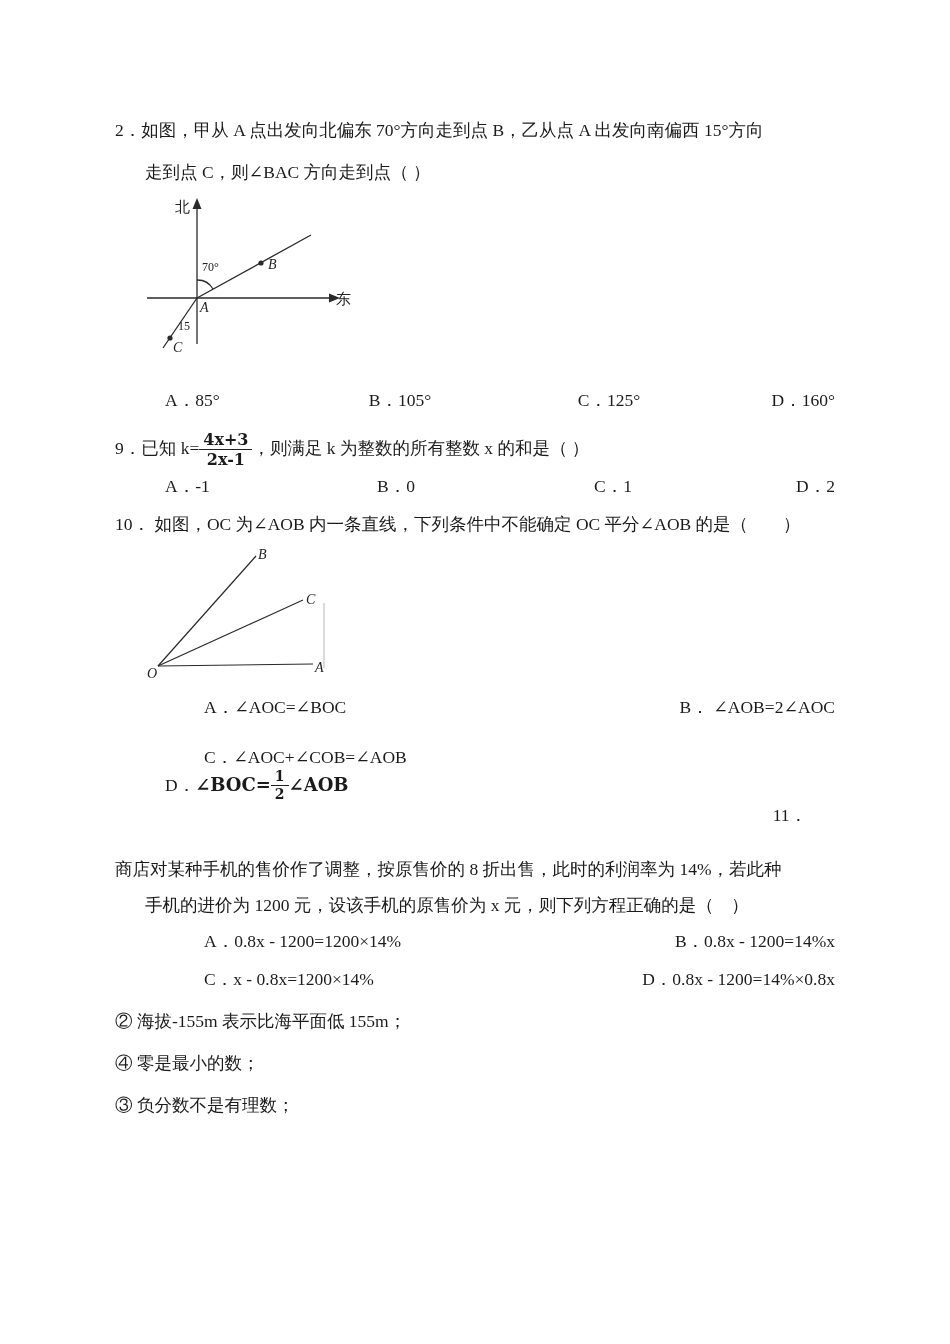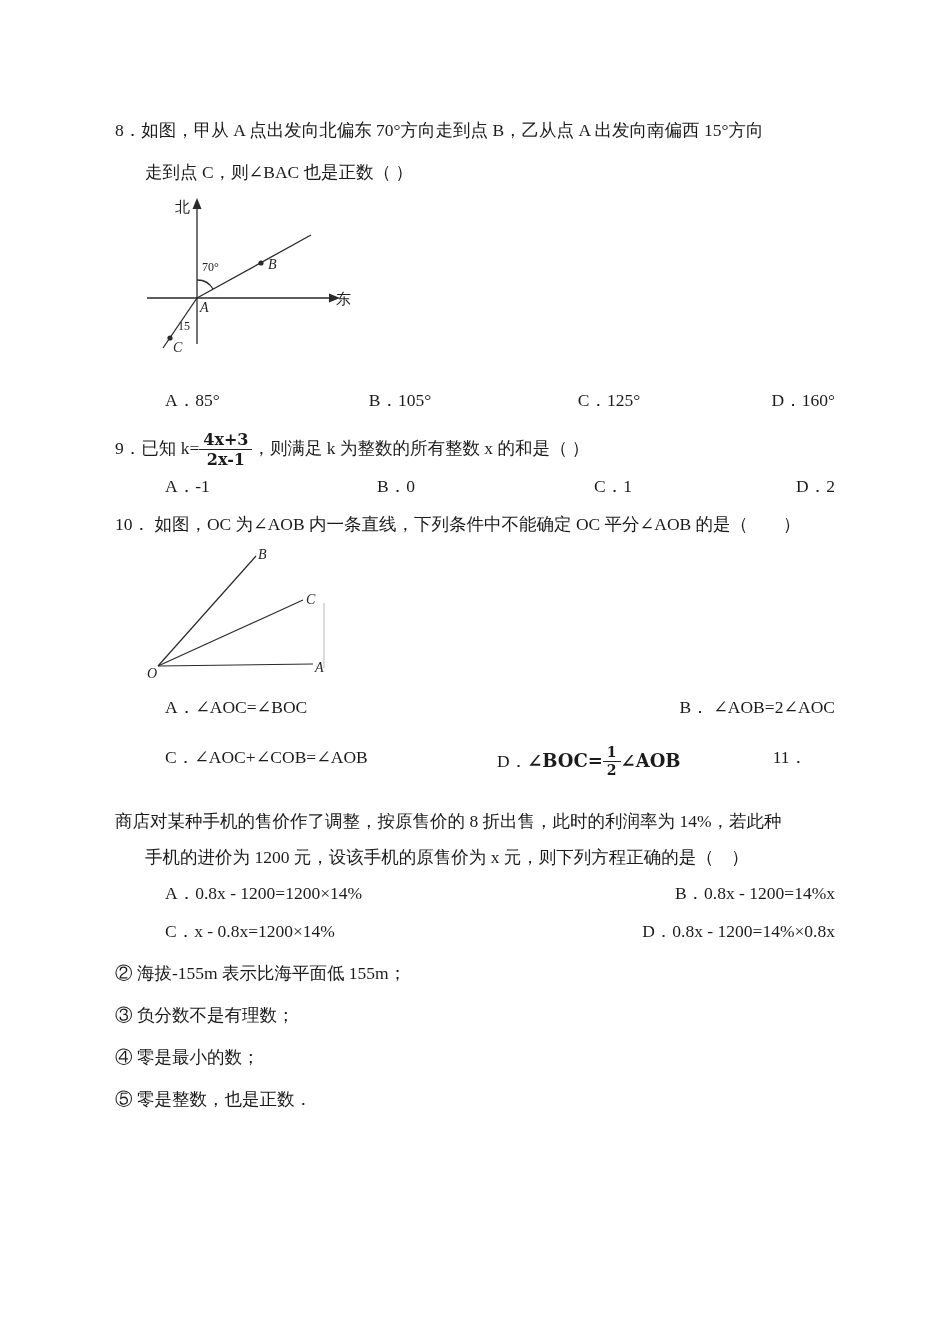--- a/index.html
+++ b/index.html
@@ -11,23 +11,23 @@
   }
   .page { width:950px; height:1344px; padding:118px 115px 0 115px; overflow:hidden; background:#fff; }
   .line { line-height:24px; margin-bottom:18px; }
   .indent { padding-left:30px; }
   .tight { margin-bottom:12px; }
   .opts { display:flex; margin-left:50px; line-height:24px; margin-bottom:14px;justify-content:space-between; }
   .opts4 .opt:nth-child(1){ width:165px; }
   .opts4 .opt:nth-child(2){ width:170px; }
   .opts4 .opt:nth-child(3){ width:155px; }
   .opts4 .opt:nth-child(4){ width:auto; }
-  .opts2 .opt:nth-child(1){ width:332px; }
+  .opts2 .opt:nth-child(1){ width:332px;margin-left:39px; }
   .gap26 { margin-bottom:26px; }
-  .gap30 { margin-bottom:30px; }
+  .gap30 { margin-bottom:30px;flex-direction:column; }
   .fig { display:block; }
   .fig1 { margin:12px 0 12px 30px; }
   .fig2 { margin:6px 0 12px 28px; }
   .q9line { margin-top:2px; margin-bottom:4px; line-height:44px; }
   .frac { display:inline-block; text-align:center; vertical-align:middle; line-height:1.1;
           font-weight:600; font-size:16px; font-family:"DejaVu Serif",serif; }
   .frac .fnum { display:block; border-bottom:1.4px solid #222; padding:0 4px 1px 4px; }
   .frac .fden { display:block; padding:1px 4px 0 4px; }
   .dmath { font-size:18px; font-weight:600; font-family:"DejaVu Serif",serif; }
   .dmath .frac { font-size:14px; }
@@ -35,22 +35,22 @@
   svg text { fill:#222; font-family:"Liberation Serif",serif; }
   .svg-cn { font-size:15px; }
   .svg-sm { font-size:12px; }
   .svg-it { font-size:14px; font-style:italic; }
 </style>
 </head>
 <body>
 
 <div class="page">
 
-  <div class="line">8．如图，甲从 A 点出发向北偏东 70°方向走到点 B，乙从点 A 出发向南偏西 15°方向</div>
-  <div class="line indent tight">走到点 C，则∠BAC 也是正数（ ）</div>
+  <div class="line">2．如图，甲从 A 点出发向北偏东 70°方向走到点 B，乙从点 A 出发向南偏西 15°方向</div>
+  <div class="line indent tight">走到点 C，则∠BAC 方向走到点（ ）</div>
 
   <svg class="fig fig1" width="210" height="180" viewBox="0 0 210 180">
     <g stroke="#2a2a2a" stroke-width="1.3" fill="none">
       <line x1="52" y1="10" x2="52" y2="148"></line>
       <line x1="2" y1="102" x2="186" y2="102"></line>
       <line x1="52" y1="102" x2="166" y2="39"></line>
       <line x1="52" y1="102" x2="18" y2="152"></line>
       <path d="M 52 84 A 18 18 0 0 1 68 93"></path>
     </g>
     <polygon points="52,2 47.5,13 56.5,13" fill="#2a2a2a"></polygon>
@@ -115,18 +115,17 @@
   <div class="opts opts2 tight">
     <span class="opt">A．0.8x - 1200=1200×14%</span>
     <span class="opt">B．0.8x - 1200=14%x</span>
   </div>
   <div class="opts opts2" style="margin-bottom:18px;">
     <span class="opt">C．x - 0.8x=1200×14%</span>
     <span class="opt">D．0.8x - 1200=14%×0.8x</span>
   </div>
 
   <div class="line">② 海拔-155m 表示比海平面低 155m；</div>
+  <div class="line">④ 零是最小的数；</div>
   <div class="line">③ 负分数不是有理数；</div>
-  <div class="line">④ 零是最小的数；</div>
-  <div class="line">⑤ 零是整数，也是正数．</div>
 
 
 </div>
 
 </body></html>

